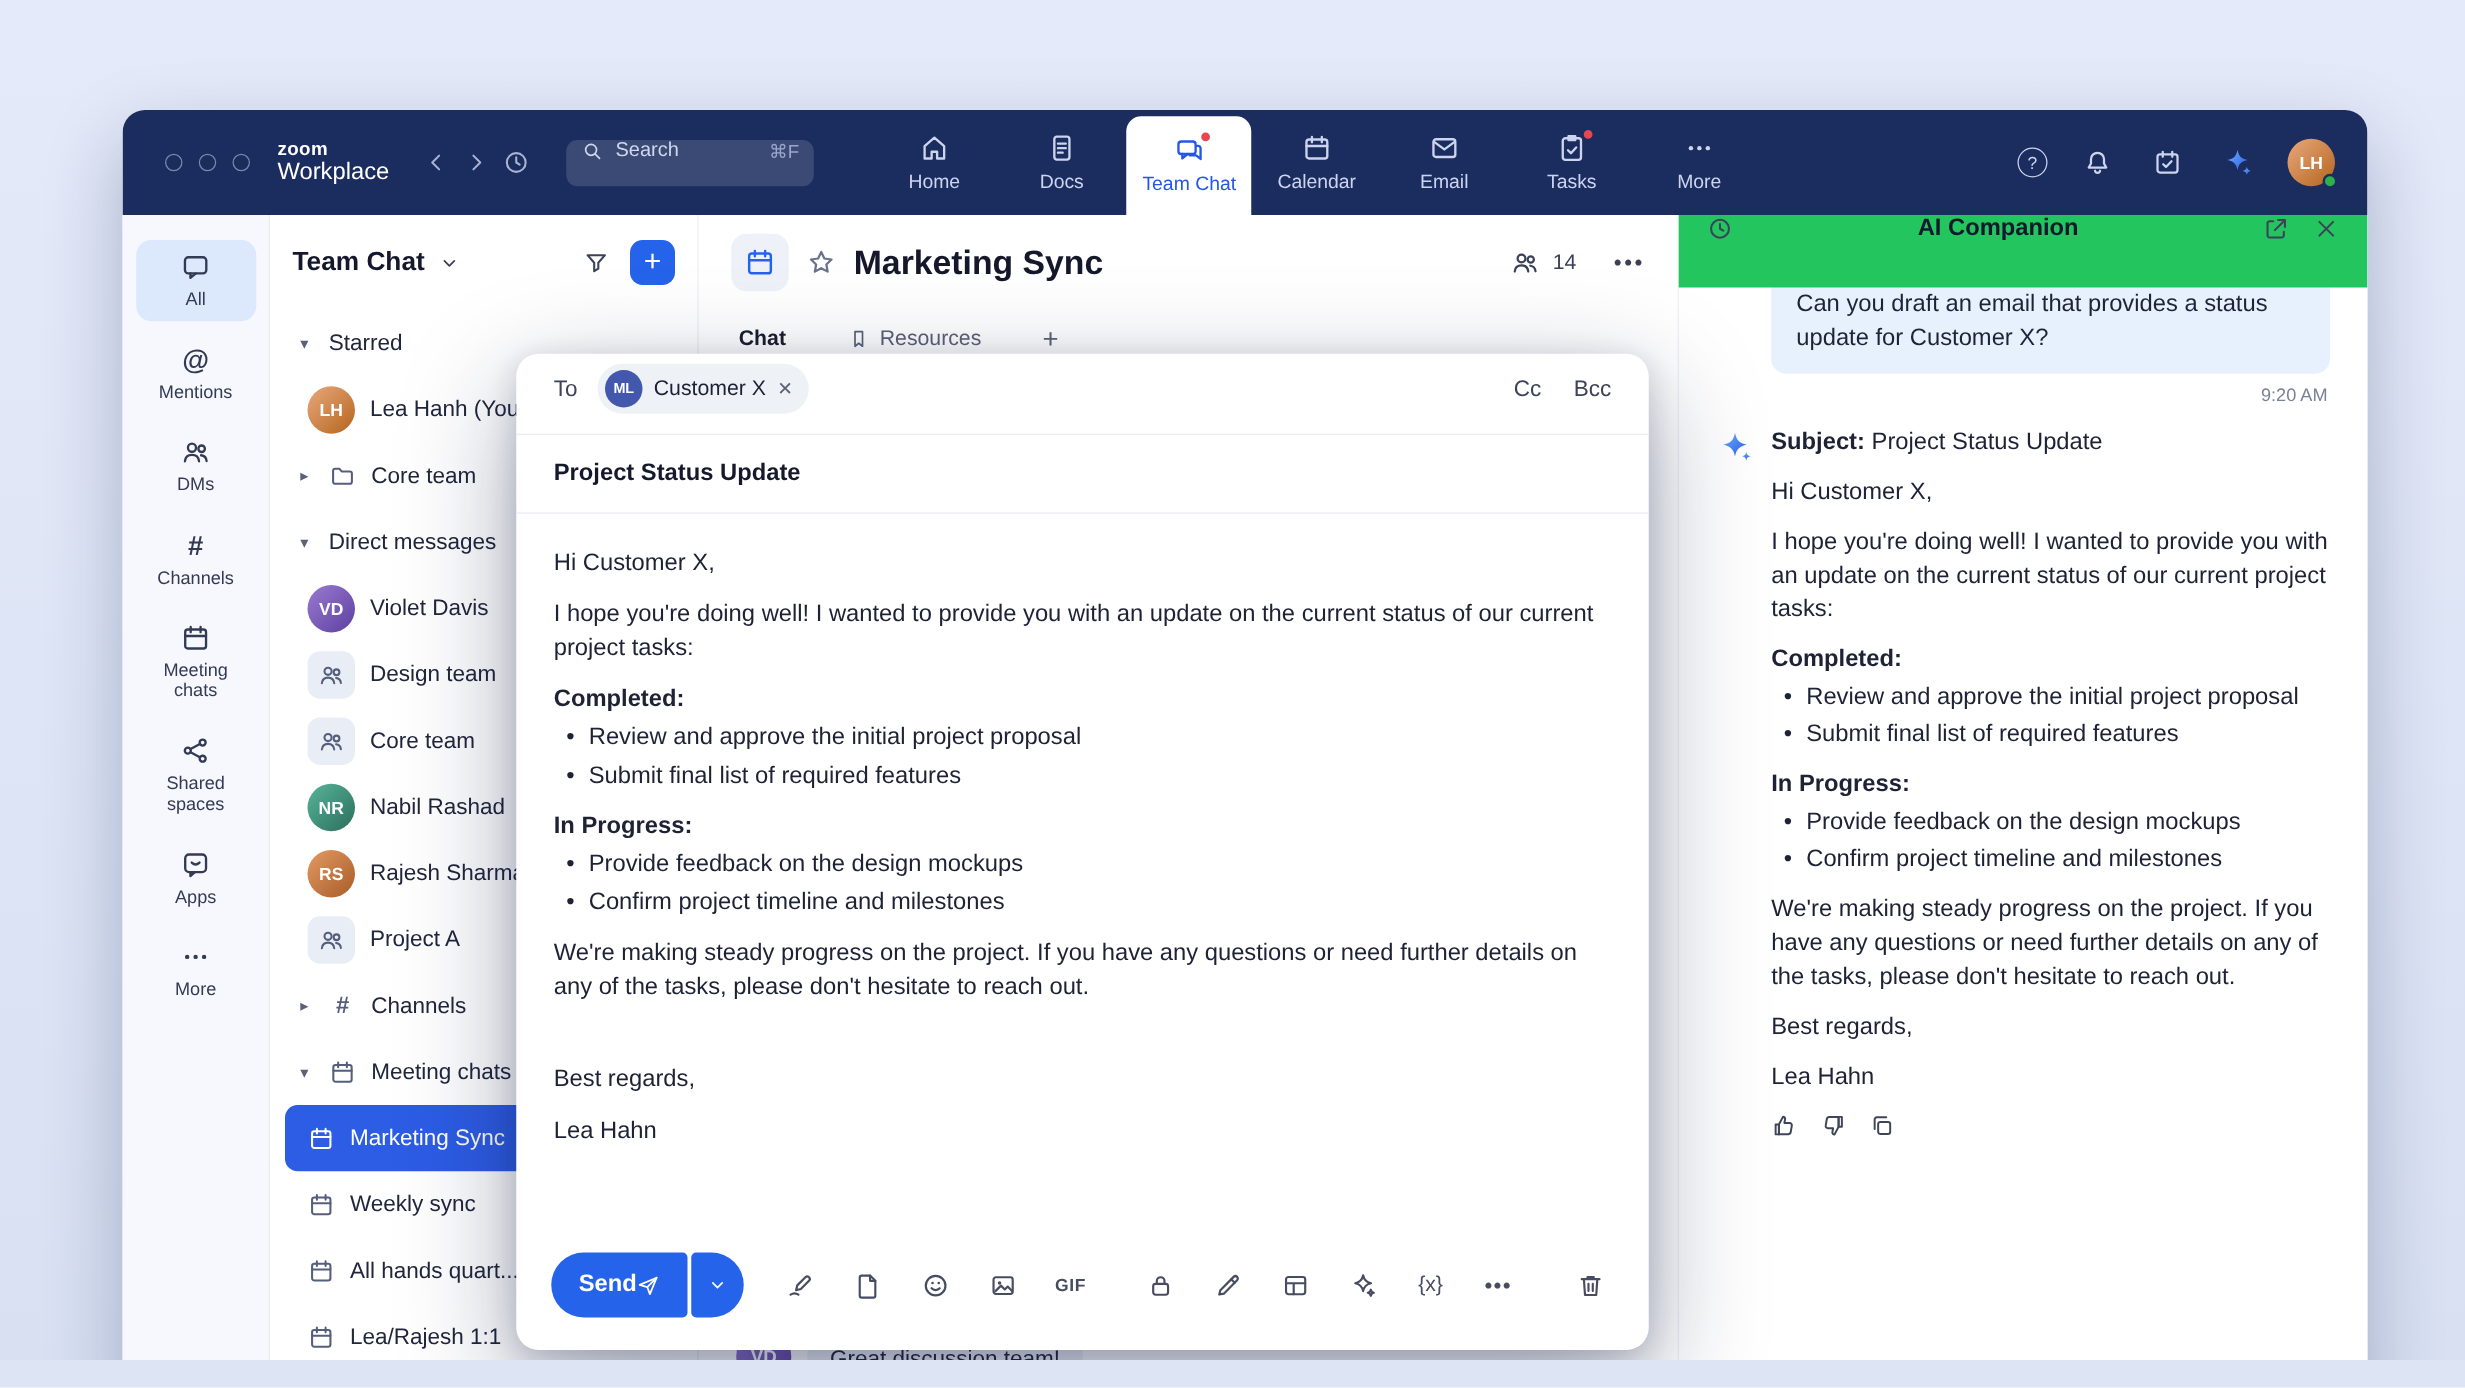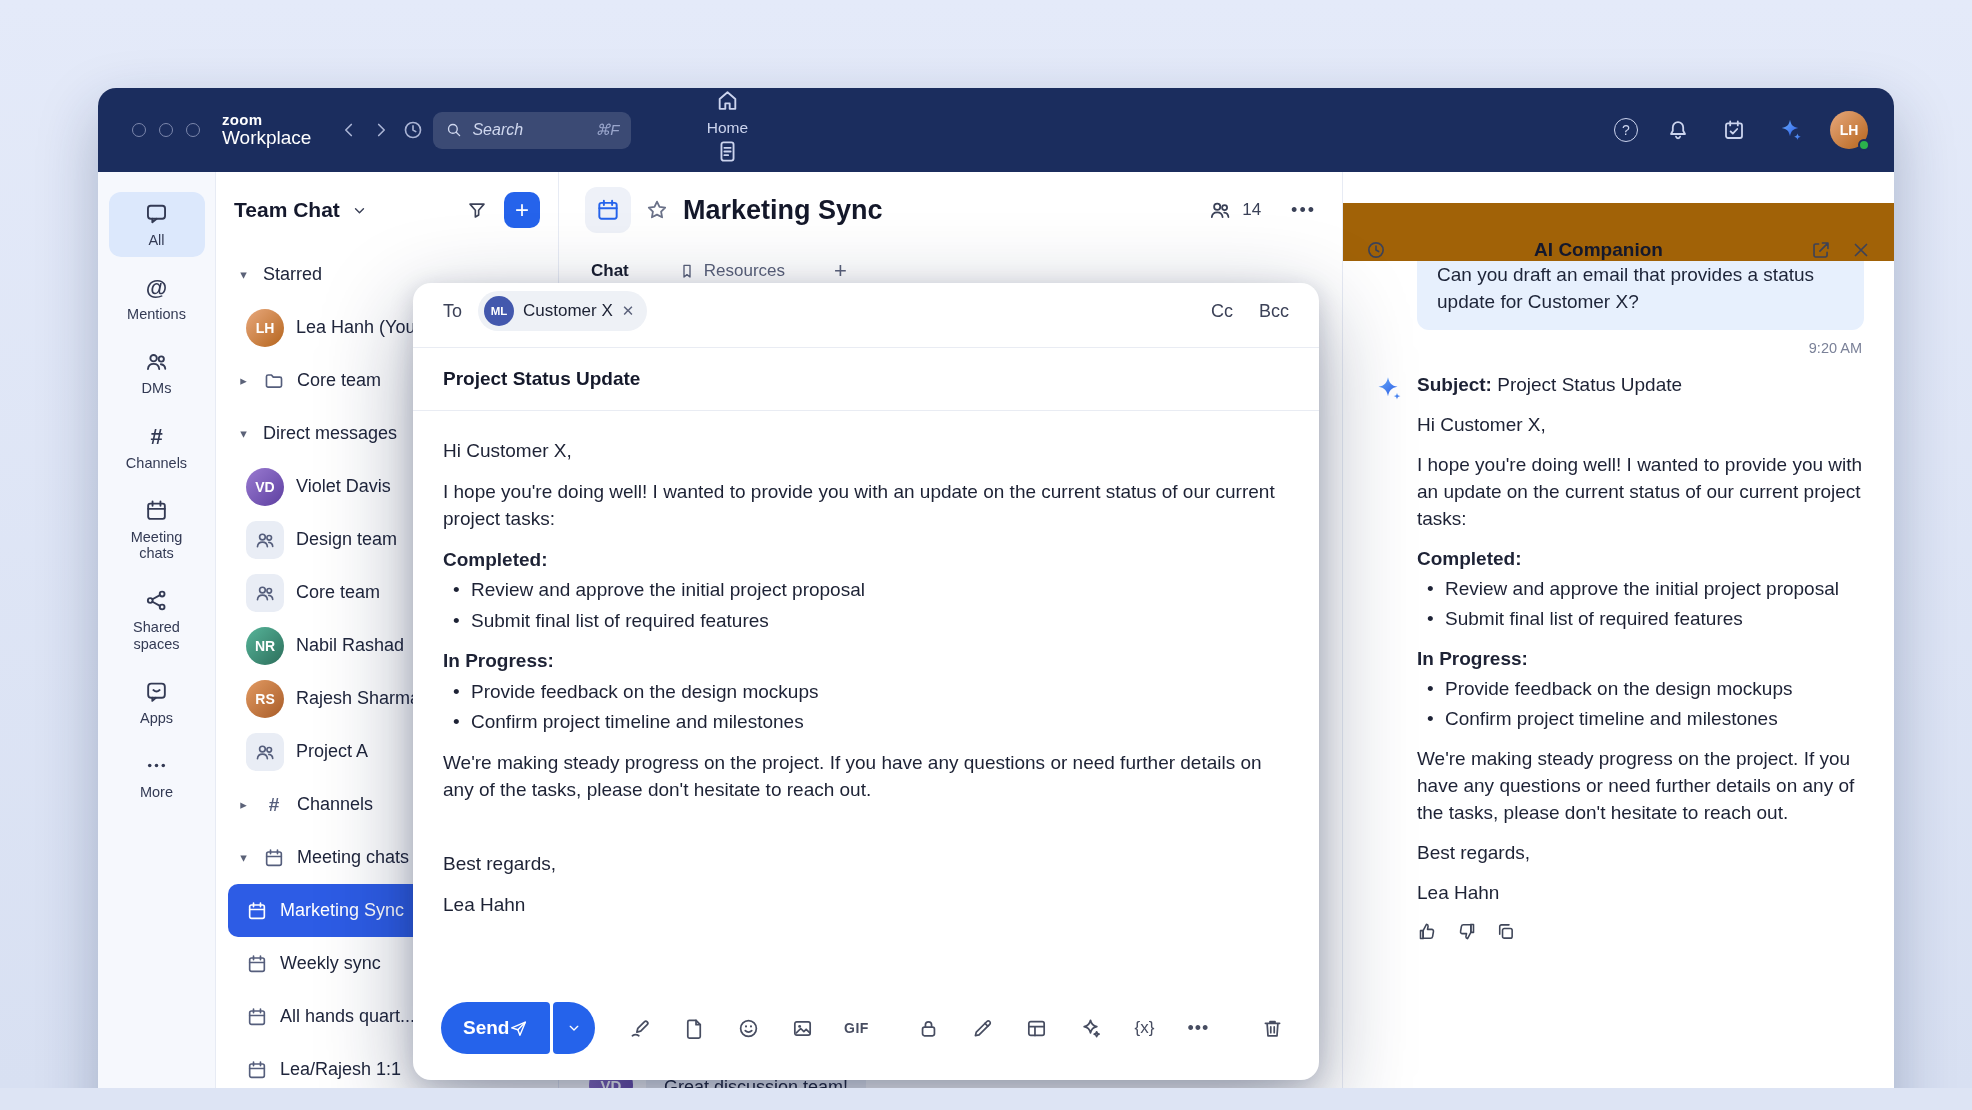--- a/index.html
+++ b/index.html
@@ -19,25 +19,25 @@
   .traffic { display:flex; gap:13px; margin-right:22px; }
   .dot { width:14px; height:14px; border-radius:50%; border:1.6px solid #7c87ac; }
   .logo { display:flex; flex-direction:column; line-height:1.08; margin-right:22px; color:#fff; }
   .logo-top { font-size:15px; font-weight:700; letter-spacing:.3px; }
   .logo-bottom { font-size:19px; }
   .tb-btn { background:none; border:none; color:#a9b3d4; width:32px; height:34px;
             display:grid; place-items:center; padding:0; }
   .ic { fill:none; stroke:currentColor; stroke-width:1.8; stroke-linecap:round; stroke-linejoin:round; }
   .tb-btn .ic { width:22px; height:22px; }
   .search { width:198px; height:37px; background:rgba(255,255,255,.14); border-radius:9px;
-            display:flex; align-items:center; gap:9px; padding:0 12px; color:#cfd7ee;
-            font-size:16px; margin-left:4px;font-style:italic; }
+            display:flex; align-items:flex-start; gap:9px; padding:0 12px; color:#cfd7ee;
+            font-size:16px; margin-left:24px; }
   .search .ic { width:18px; height:18px; }
   .kbd { margin-left:auto; color:#9aa6cc; font-size:15px; }
-  .topnav { display:flex; align-items:flex-end; height:84px; margin-left:46px; gap:2px;flex-direction:column; }
+  .topnav { display:flex; align-items:flex-end; height:84px; margin-left:46px; gap:2px; }
   .nav-item { height:84px; min-width:100px; padding:0 10px; display:flex; flex-direction:column;
               align-items:center; justify-content:center; gap:6px; font-size:15.5px; color:#ccd4ee; }
   .nav-item .ic { width:25px; height:25px; }
   .ic-wrap { position:relative; display:grid; place-items:center; }
   .badge { position:absolute; top:-4px; right:-6px; width:11px; height:11px; border-radius:50%;
            background:#e5484d; border:2px solid #1b2d5e; }
   .nav-item.active { background:#fff; border-radius:12px 12px 0 0; color:#2457e6; height:79px; }
   .nav-item.active .badge { border-color:#fff; }
   .top-right { margin-left:auto; display:flex; align-items:center; gap:24px; }
   .top-right .ic { width:24px; height:24px; color:#ccd4ee; }
@@ -104,22 +104,22 @@
   .chat-msg { position:absolute; left:30px; top:891px; display:flex; gap:13px; align-items:flex-start; }
   .msg-avatar { width:44px; height:44px; border-radius:50%; flex:none;
                 background:linear-gradient(135deg,#9a7bd1,#5d3fa0); color:#fff; display:grid;
                 place-items:center; font-size:15px; font-weight:700; }
   .msg-bubble { background:#f0f2f8; border-radius:4px 14px 14px 14px; padding:14px 18px;
                 font-size:18px; color:#20263c; white-space:nowrap; }
 
   
   .ai { width:552px; min-width:552px; background:#fff; border-left:1px solid #e7ebf4;
         display:flex; flex-direction:column; }
-  .ai-header { height:58px; min-height:58px; display:flex; align-items:flex-end; padding:0 22px;
-               background:#a16207; position:relative; z-index:2; color:#3c4258;margin-top:31px; }
+  .ai-header { height:58px; min-height:58px; display:flex; align-items:flex-start; padding:0 22px;
+               background:#22c55e; position:relative; z-index:2; color:#3c4258; }
   .ai-header .ic { width:22px; height:22px; }
   .ai-title { flex:1; text-align:center; font-size:19px; font-weight:700; color:#14182c; }
   .ai-h-right { display:flex; gap:18px; }
   .ai-scroll { flex:1; padding:0 26px 0 30px; overflow:hidden; }
   .user-bubble { margin:-14px 4px 0 44px; background:#e7f0fd; border-radius:12px; padding:15px 20px;
                  font-size:19px; line-height:1.4; color:#1d2438; }
   .ai-time { text-align:right; font-size:14.5px; color:#7a8198; margin:10px 6px 16px 0; }
   .ai-msg { display:flex; gap:14px; align-items:flex-start; }
   .ai-spark { width:30px; height:30px; flex:none; margin-top:2px; }
   .ai-body { flex:1; font-size:19px; line-height:1.42; color:#1d2235; min-width:0; }

